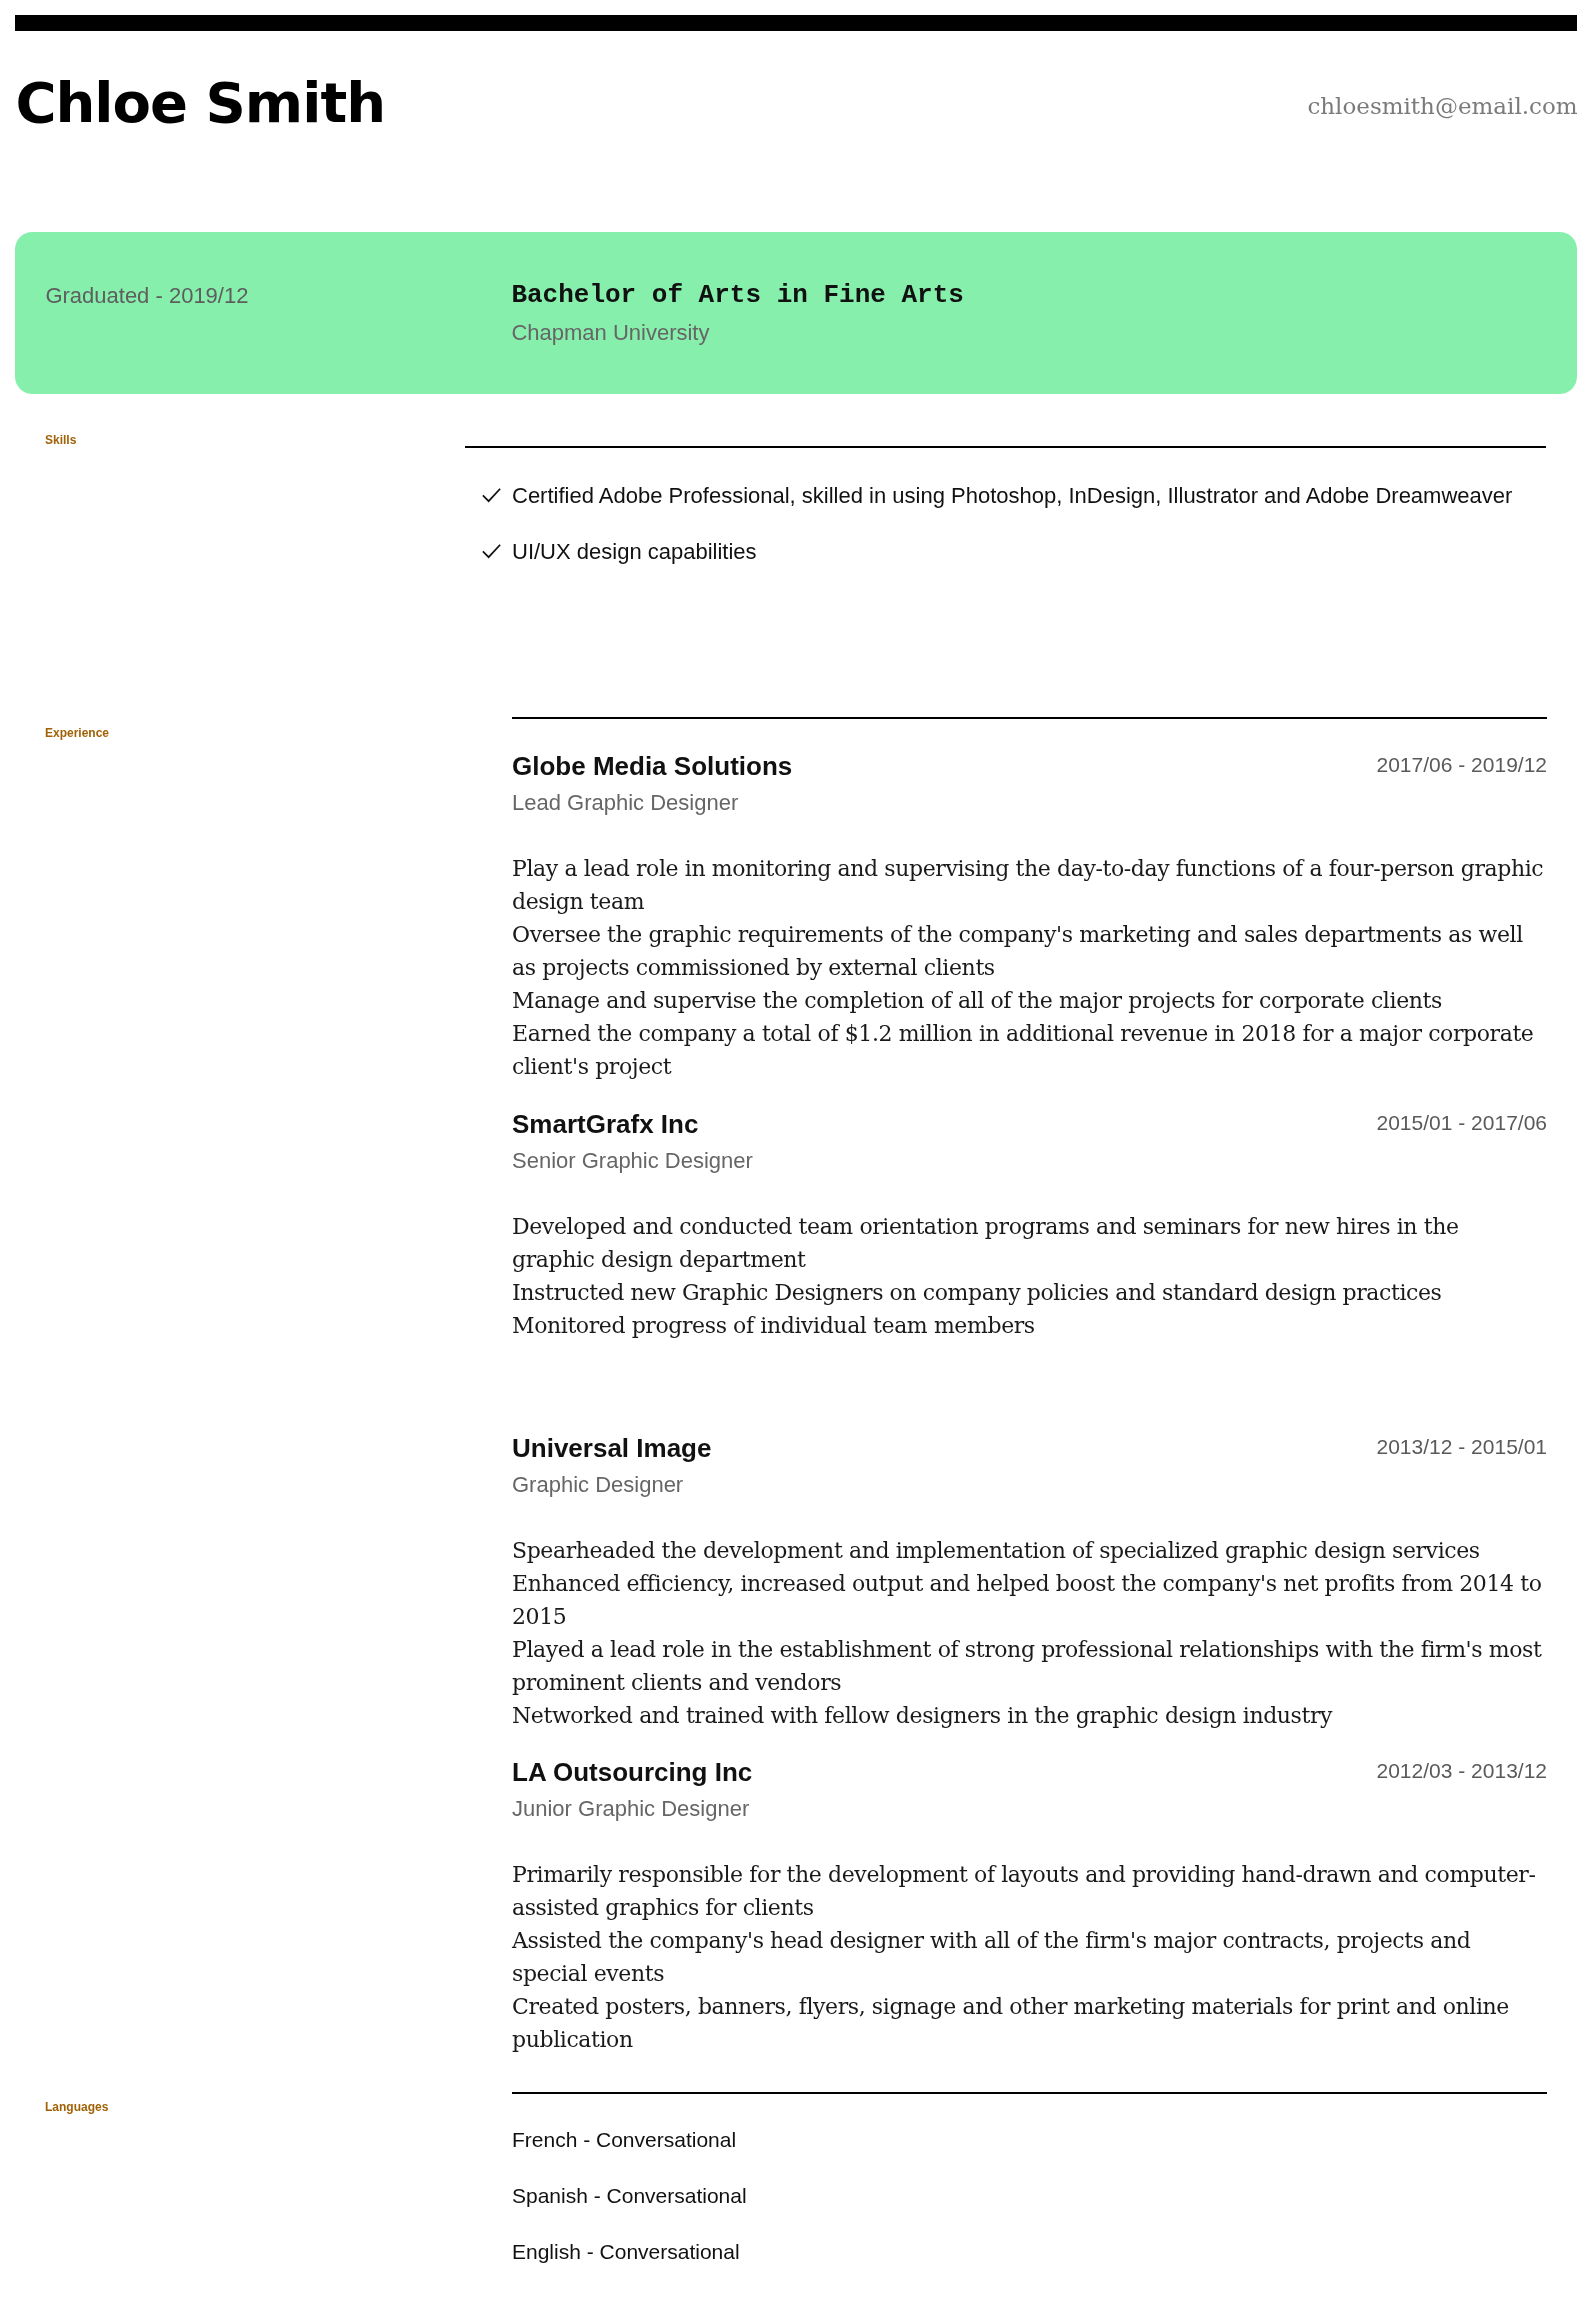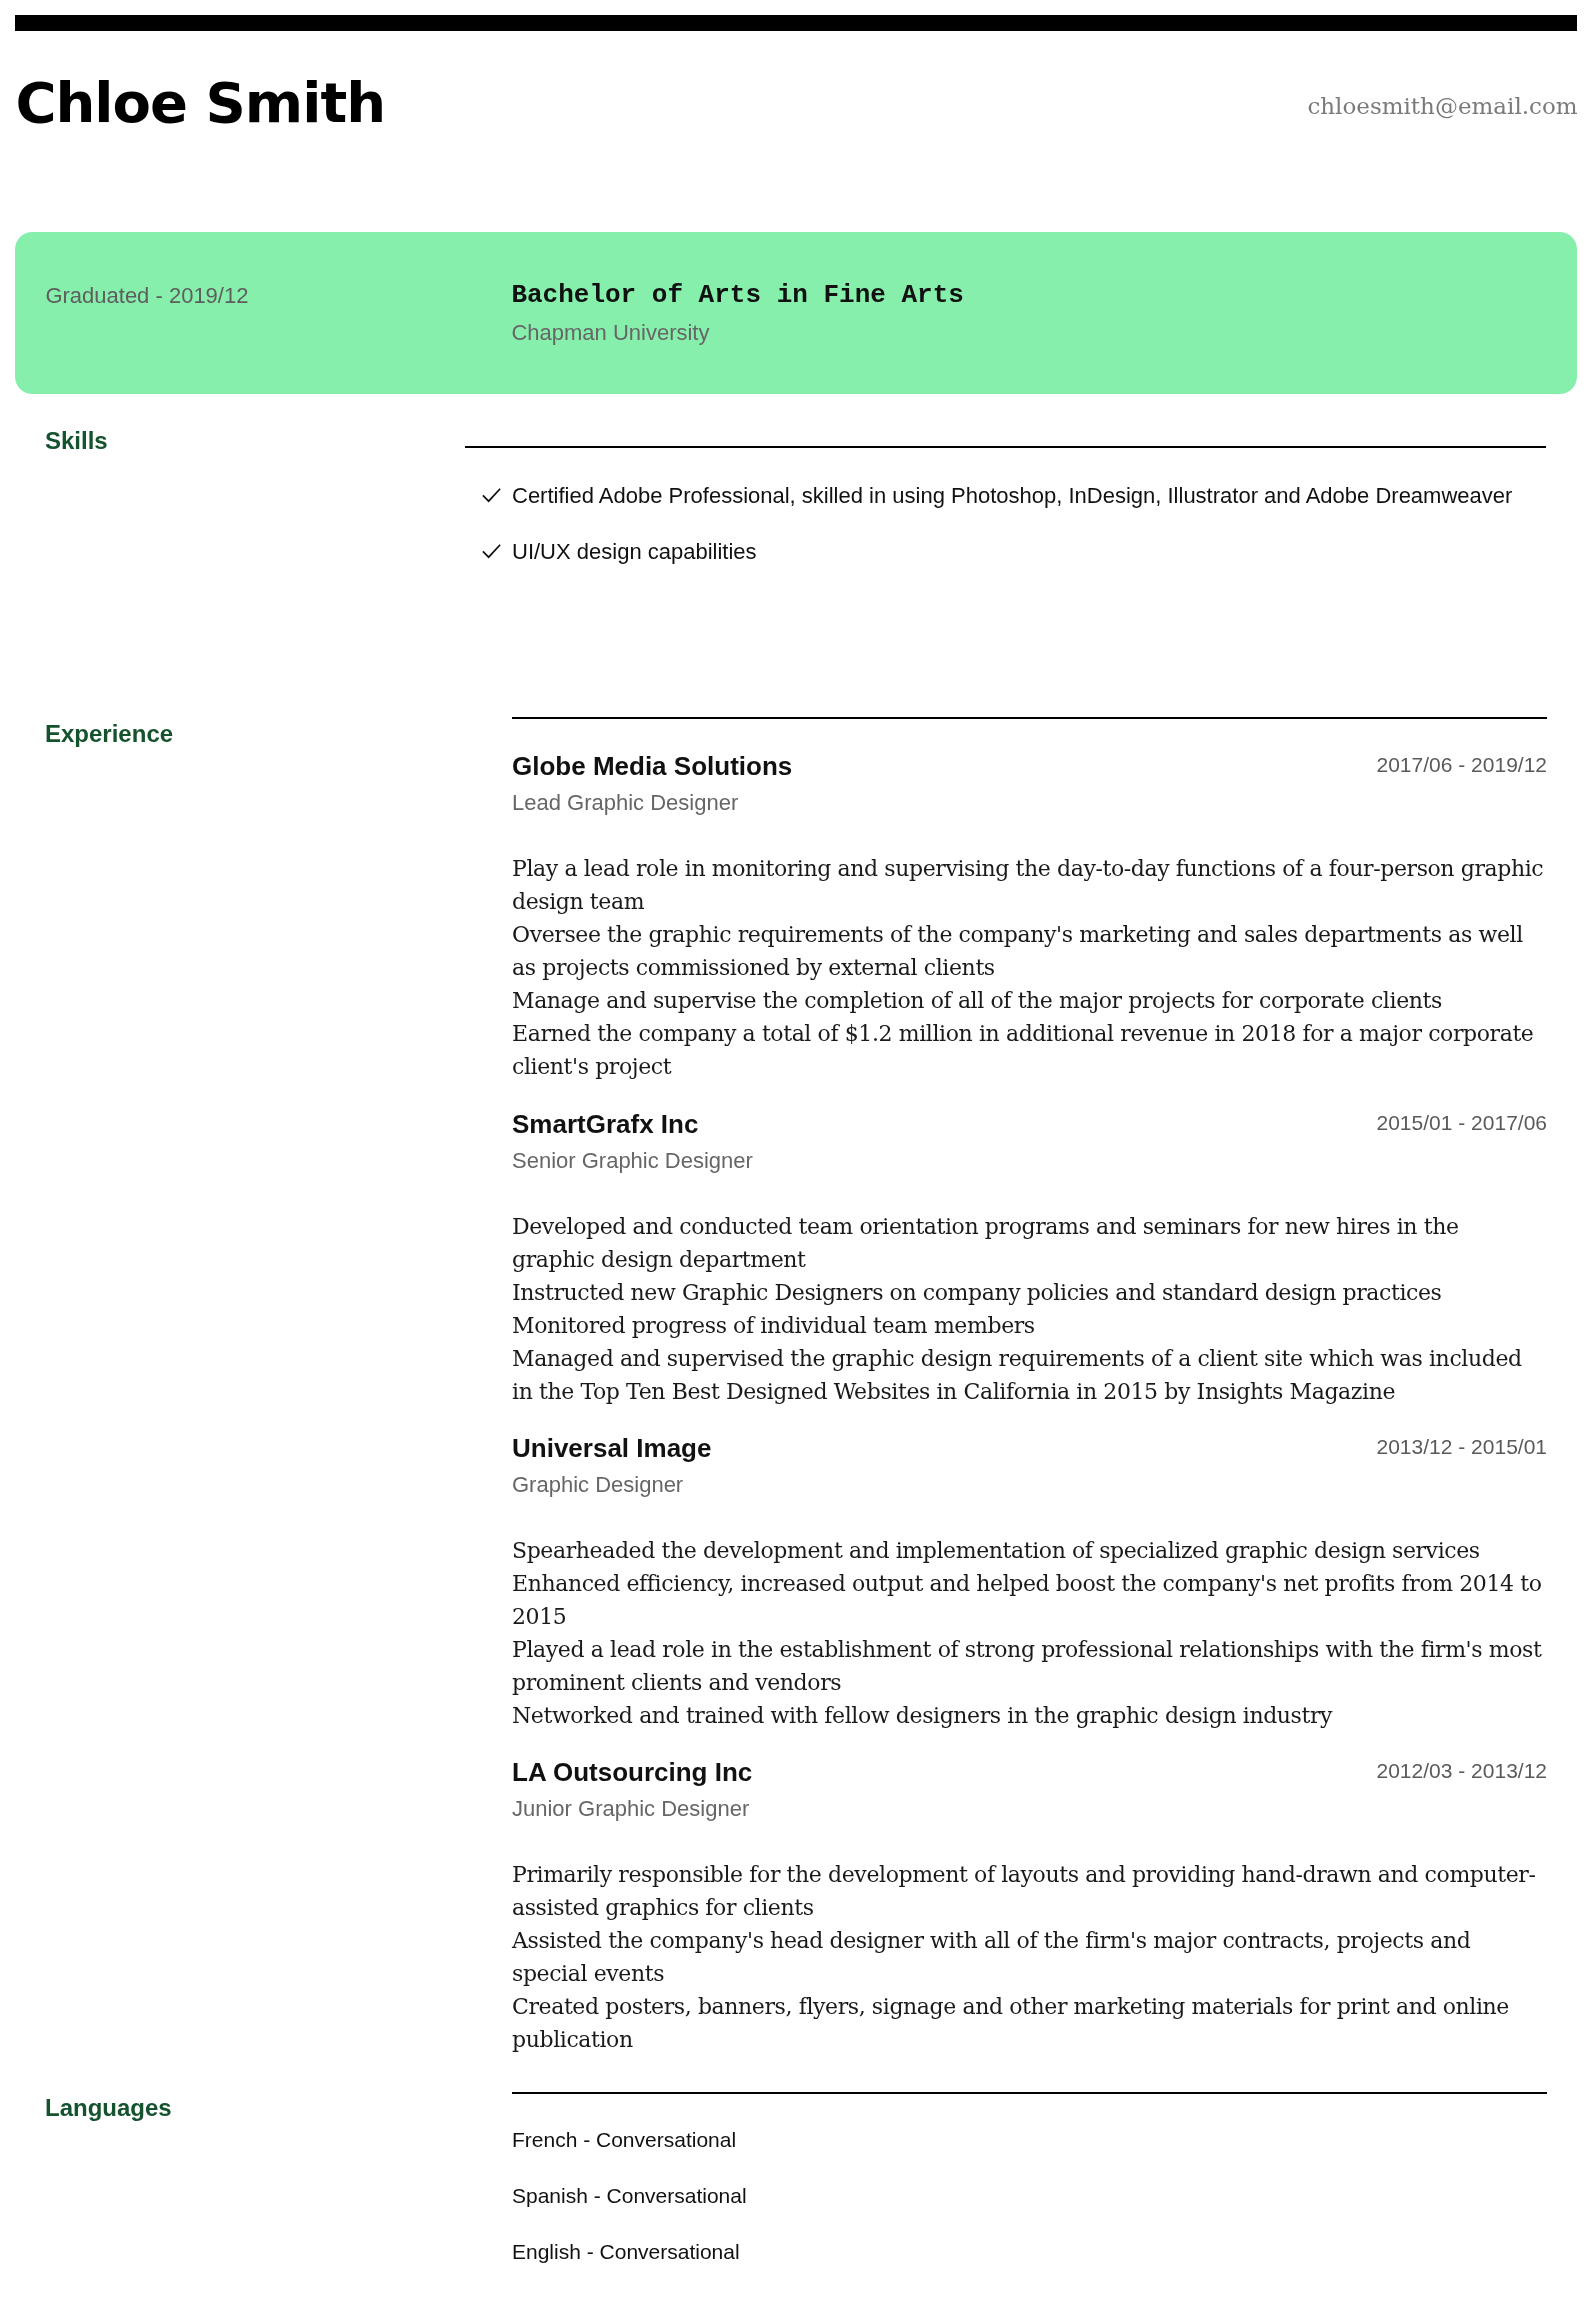--- a/index.html
+++ b/index.html
@@ -38,21 +38,21 @@
   .edu-degree {
     position: absolute; left: 496px; top: 46px;
     font-weight: bold; font-size: 26px; color: #111; line-height: 35px; font-family: Liberation Mono, monospace;
   }
   .edu-school {
     position: absolute; left: 496px; top: 85px;
     font-size: 22px; color: #666; line-height: 31px;
   }
   .section-label {
     position: absolute; left: 45px;
-    font-weight: bold; font-size: 24px; color: #14532d; line-height: 29px;
+    font-weight: bold; font-size: 12px; color: #a16207; line-height: 29px;
   }
   .rule {
     position: absolute; height: 1.9px; background: #000;
   }
   .skill-list {
     position: absolute; left: 480px; top: 479px; width: 1067px;
     margin: 0; padding: 0; list-style: none;
   }
   .skill-item {
     position: relative; padding-left: 32px;
@@ -146,21 +146,20 @@
 <article class="job" style="top:1105px;">
   <div class="job-head">
     <div class="job-company">SmartGrafx Inc</div>
     <div class="job-dates">2015/01 - 2017/06</div>
   </div>
   <div class="job-role">Senior Graphic Designer</div>
   <div class="job-desc">
     <div>Developed and conducted team orientation programs and seminars for new hires in the graphic design department</div>
     <div>Instructed new Graphic Designers on company policies and standard design practices</div>
     <div>Monitored progress of individual team members</div>
-    <div>Managed and supervised the graphic design requirements of a client site which was included in the Top Ten Best Designed Websites in California in 2015 by Insights Magazine</div>
   </div>
 </article>
 
 <article class="job" style="top:1429px;">
   <div class="job-head">
     <div class="job-company">Universal Image</div>
     <div class="job-dates">2013/12 - 2015/01</div>
   </div>
   <div class="job-role">Graphic Designer</div>
   <div class="job-desc">

